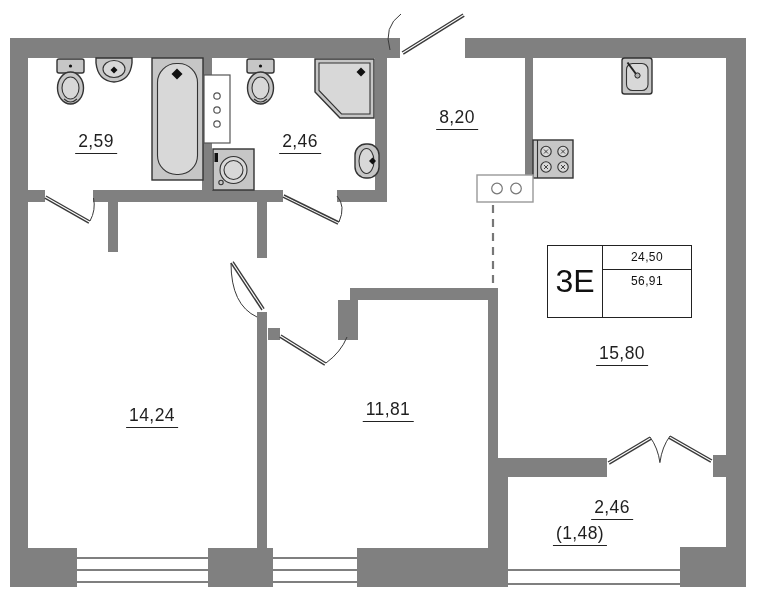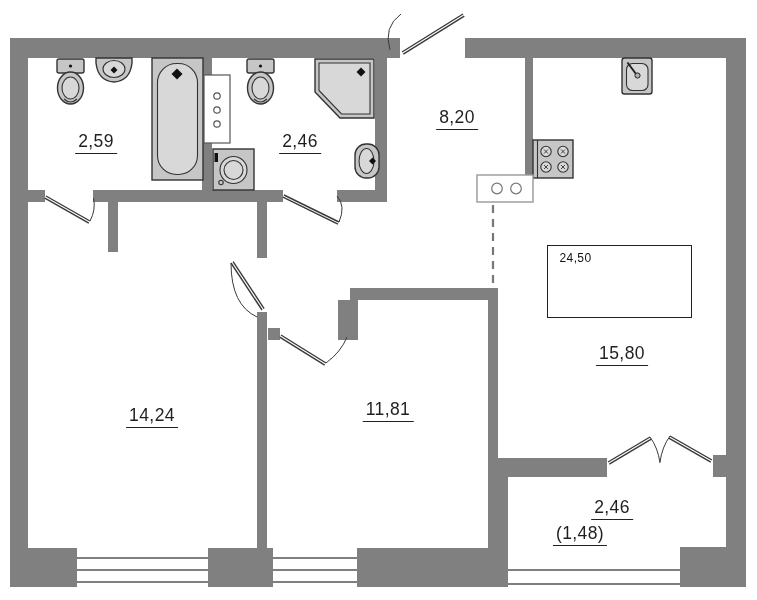--- a/index.html
+++ b/index.html
@@ -206,16 +206,18 @@
   <div class="roomlabel" style="left:96px;top:131px"><span>2,59</span></div>
   <div class="roomlabel" style="left:300px;top:131px"><span>2,46</span></div>
   <div class="roomlabel" style="left:457px;top:107px"><span>8,20</span></div>
   <div class="roomlabel" style="left:152px;top:405px"><span>14,24</span></div>
   <div class="roomlabel" style="left:388px;top:399px"><span>11,81</span></div>
   <div class="roomlabel" style="left:622px;top:343px"><span>15,80</span></div>
   <div class="roomlabel" style="left:612px;top:497px"><span>2,46</span></div>
   <div class="roomlabel" style="left:580px;top:523px"><span>(1,48)</span></div>
 
   <div class="info-table">
+    <div class="info-type">3Е</div>
     <div class="info-val">24,50</div>
+    <div class="info-val">56,91</div>
   </div>
 
 </div>
 
 </body></html>

